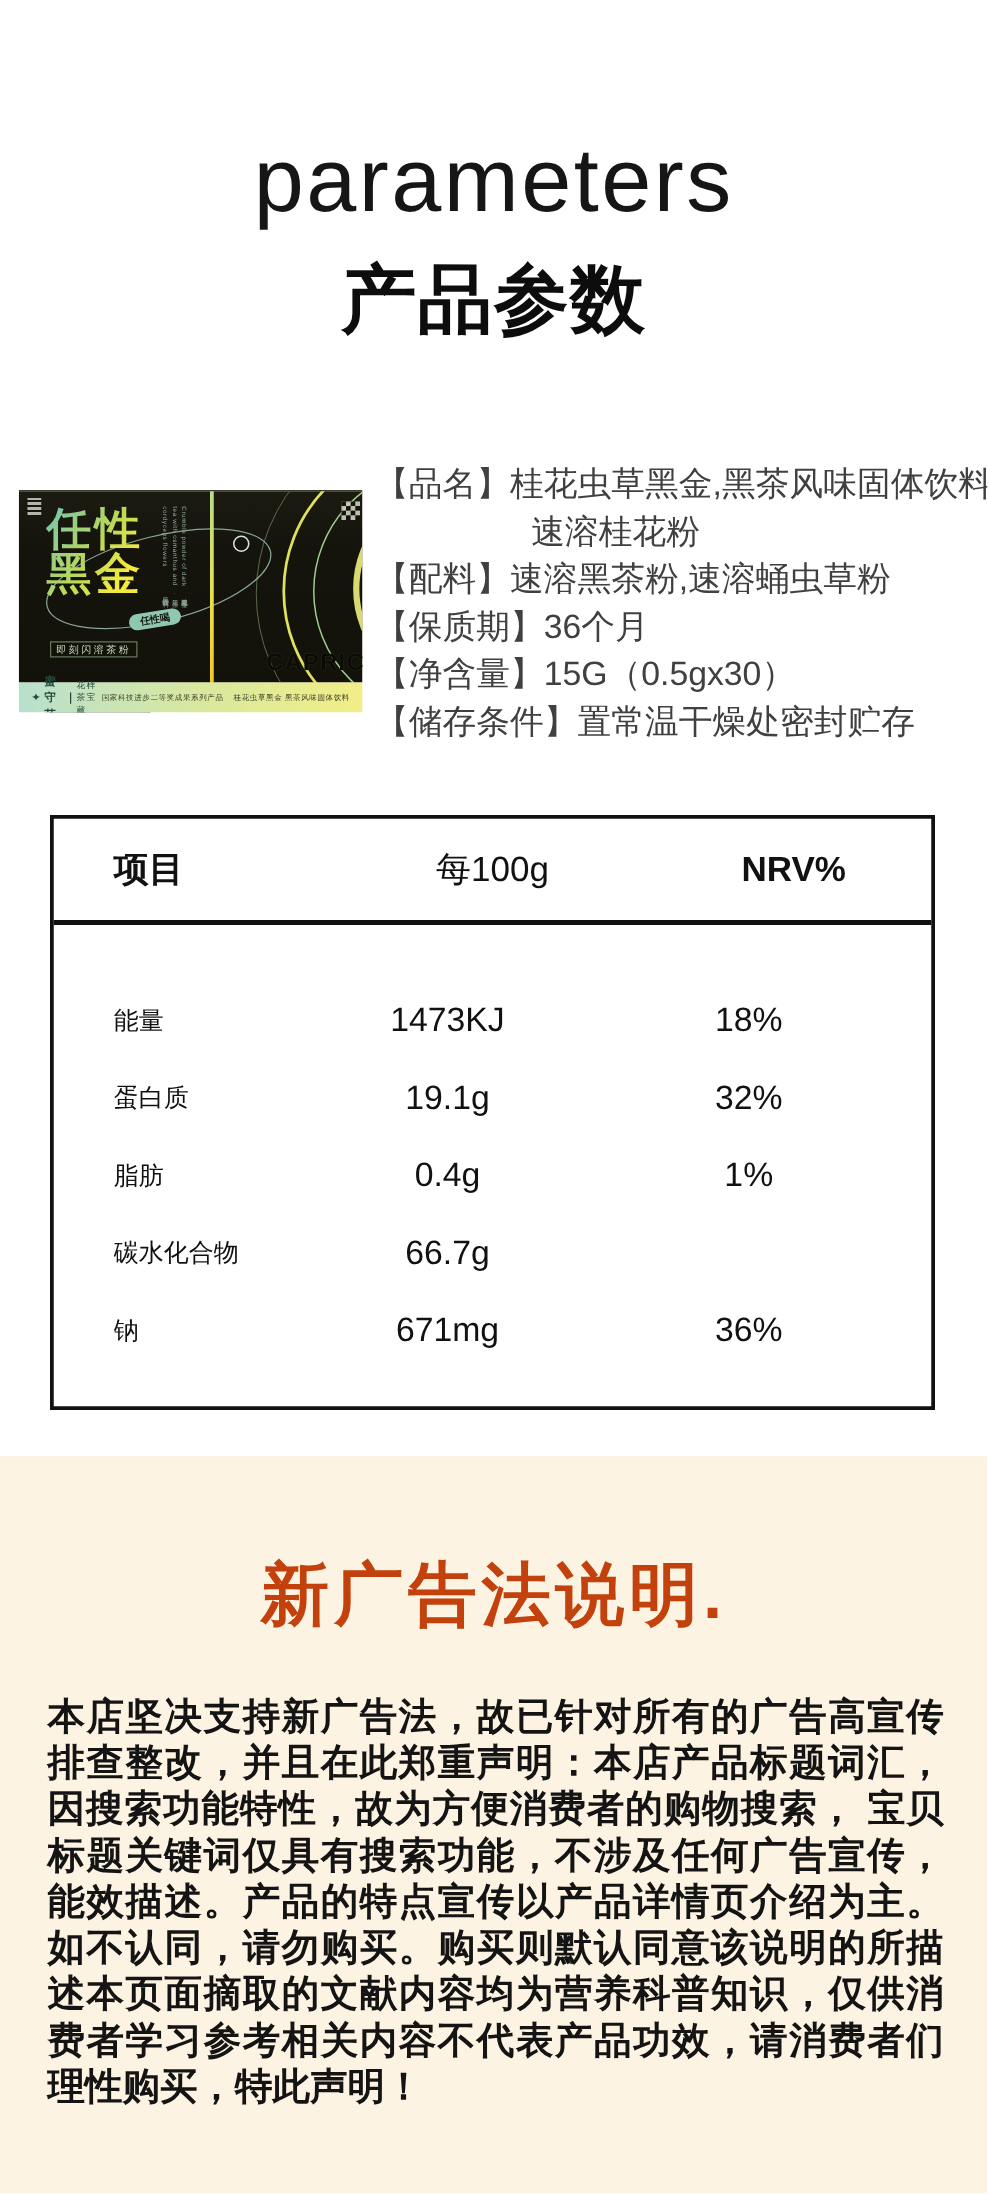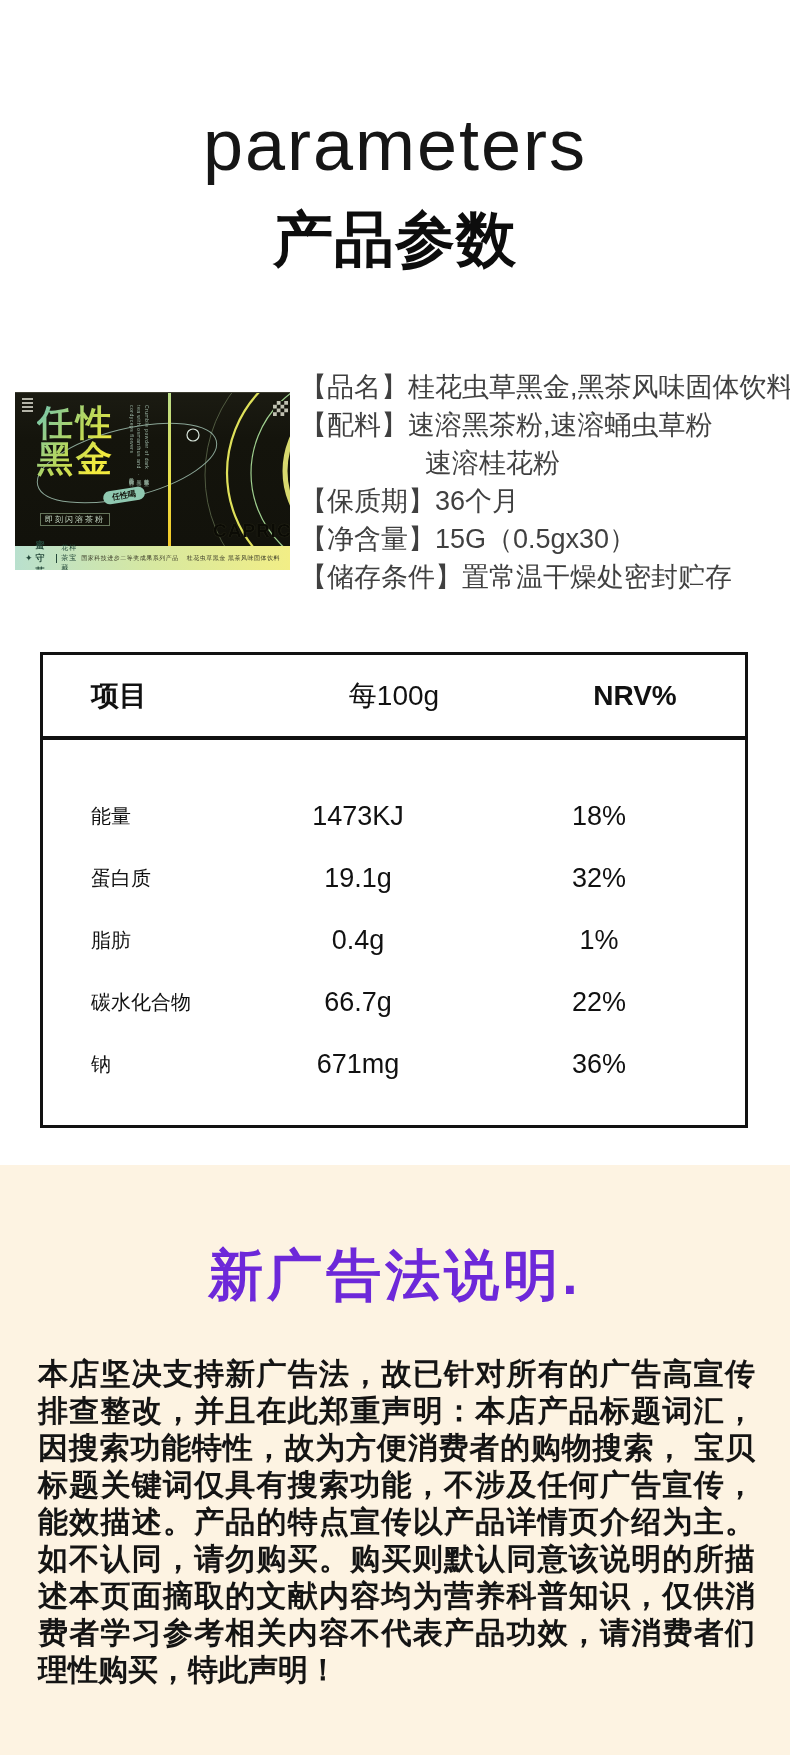--- a/index.html
+++ b/index.html
@@ -113,21 +113,21 @@
   .nt-row .c2 { text-align:center; font-size:27px; }
   .nt-row .c3 { text-align:center; font-size:27px; }
 
   
   .disclaimer {
     position:absolute; left:0; top:1165px; width:790px; height:590px;
     background:#fdf3e2;
   }
   .disc-title {
     margin-top:74px; text-align:center;
-    font-size:55px; font-weight:900; letter-spacing:4px; color:#6d28d9;
+    font-size:55px; font-weight:900; letter-spacing:4px; color:#c2410c;
   }
   .disc-body {
     margin:42px 35px 0 38px;
     font-size:30px; line-height:37px; font-weight:600;
     text-align:justify; color:#141414;
   }
 </style>
 </head>
 <body>
 
@@ -172,22 +172,22 @@
       <div class="strip-spacer"></div>
       <div class="strip-notes">
         <span>国家科技进步二等奖成果系列产品</span>
         <span>桂花虫草黑金 黑茶风味固体饮料</span>
       </div>
     </div>
   </div>
 
   <div class="specs">
     <div class="spec-line">【品名】桂花虫草黑金,黑茶风味固体饮料</div>
+    <div class="spec-line indent">速溶桂花粉</div>
     <div class="spec-line">【配料】速溶黑茶粉,速溶蛹虫草粉</div>
-    <div class="spec-line indent">速溶桂花粉</div>
     <div class="spec-line">【保质期】36个月</div>
     <div class="spec-line">【净含量】15G（0.5gx30）</div>
     <div class="spec-line">【储存条件】置常温干燥处密封贮存</div>
   </div>
 
   <div class="ntable">
     <div class="nt-grid nt-header">
       <div class="c1">项目</div>
       <div class="c2">每100g</div>
       <div class="c3">NRV%</div>
@@ -204,21 +204,20 @@
         <div class="c3">32%</div>
       </div>
       <div class="nt-grid nt-row">
         <div class="c1">脂肪</div>
         <div class="c2">0.4g</div>
         <div class="c3">1%</div>
       </div>
       <div class="nt-grid nt-row">
         <div class="c1">碳水化合物</div>
         <div class="c2">66.7g</div>
-        <div class="c3">22%</div>
       </div>
       <div class="nt-grid nt-row">
         <div class="c1">钠</div>
         <div class="c2">671mg</div>
         <div class="c3">36%</div>
       </div>
     </div>
   </div>
 
   <div class="disclaimer">

